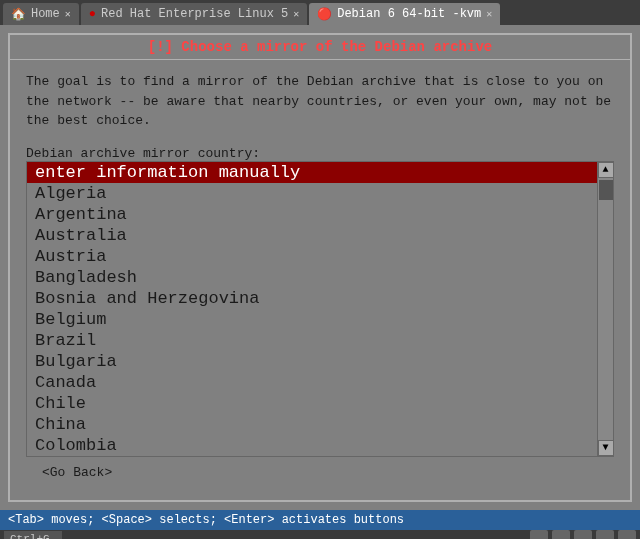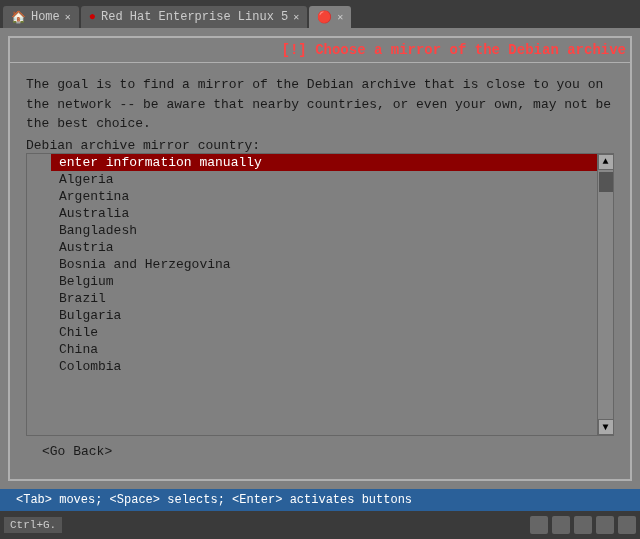--- a/index.html
+++ b/index.html
@@ -55,61 +55,60 @@
     .dialog-box {
       flex: 1;
       background: #808080;
       border: 2px solid #b0b0b0;
       display: flex;
       flex-direction: column;
     }
     .dialog-title {
       background: #808080;
       color: #ff4444;
-      text-align: right;
+      text-align: center;
       padding: 4px;
       font-size: 14px;
       font-weight: bold;
       border-bottom: 1px solid #b0b0b0;
     }
     .dialog-body {
       flex: 1;
       padding: 12px 16px;
       display: flex;
       flex-direction: column;
     }
     .description-text {
       color: #1a1a1a;
       font-size: 13px;
       line-height: 1.5;
     }
     .section-label {
       color: #1a1a1a;
       font-size: 13px;
-      margin-top: 4px;
+      margin-top: 15px;
     }
     .list-container {
       display: flex;
       flex: 1;
       border: 1px solid #666;
       background: #808080;
       position: relative;
     }
     .list-items {
       flex: 1;
       overflow: hidden;
       padding: 0;
     }
     .list-item {
       padding: 1px 8px;
       color: #1a1a1a;
-      font-size: 13px;
+      font-size: 17px;
       cursor: pointer;
       white-space: nowrap;
-      margin-left: 24px;
     }
     .list-item.selected {
       background: #8b0000;
       color: #fff;
     }
     .scrollbar {
       width: 16px;
       background: #999;
       display: flex;
       flex-direction: column;
@@ -148,21 +147,21 @@
       align-items: flex-start;
     }
     .go-back-btn {
       color: #1a1a1a;
       font-size: 13px;
       cursor: pointer;
     }
     .status-bar {
       background: #2a6099;
       color: #fff;
-      padding: 3px 16px;
+      padding: 3px 8px;
       font-size: 12px;
       display: flex;
       align-items: center;
       height: 22px;
     }
     .taskbar {
       background: #3a3a3a;
       height: 28px;
       display: flex;
       align-items: center;
@@ -200,20 +199,21 @@
       <span>Home</span>
       <span class="tab-close">✕</span>
     </div>
     <div class="tab">
       <span style="font-size:12px; color:#cc0000;">●</span>
       <span>Red Hat Enterprise Linux 5</span>
       <span class="tab-close">✕</span>
     </div>
     <div class="tab active">
       <span style="font-size:12px; color:#d42323;">🔴</span>
+      <span>Debian 6 64-bit -kvm</span>
       <span class="tab-close">✕</span>
     </div>
   </div>
 
   <div class="content-area">
     <div class="dialog-box">
 
       <div class="dialog-title">
         <span>[!] Choose a mirror of the Debian archive</span>
       </div>
@@ -222,26 +222,27 @@
         <div class="description-text">The goal is to find a mirror of the Debian archive that is close to you on the network -- be aware that nearby countries, or even your own, may not be the best choice.</div>
         <div class="section-label">Debian archive mirror country:</div>
 
         <div class="list-container">
           <div class="list-items">
 
           <div class="list-item selected">enter information manually</div>
               <div class="list-item">Algeria</div>
               <div class="list-item">Argentina</div>
               <div class="list-item">Australia</div>
+              <div class="list-item">Austria</div>
               <div class="list-item">Bangladesh</div>
-              <div class="list-item">Austria</div>
               <div class="list-item">Bosnia and Herzegovina</div>
               <div class="list-item">Belgium</div>
               <div class="list-item">Brazil</div>
               <div class="list-item">Bulgaria</div>
+              <div class="list-item">Canada</div>
               <div class="list-item">Chile</div>
               <div class="list-item">China</div>
               <div class="list-item">Colombia</div>
             </div>
           <div class="scrollbar">
             <div class="scroll-arrow">▲</div>
             <div class="scroll-track">
               <div class="scroll-thumb"></div>
             </div>
             <div class="scroll-arrow">▼</div>

